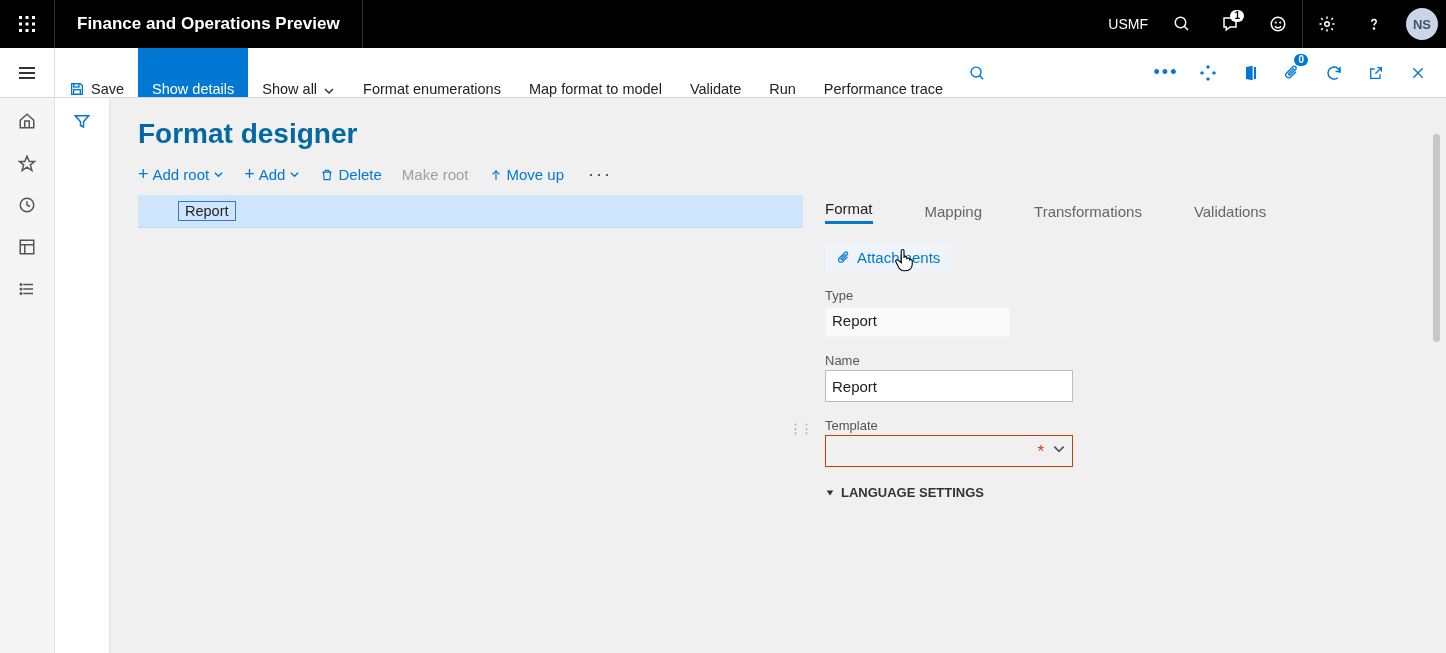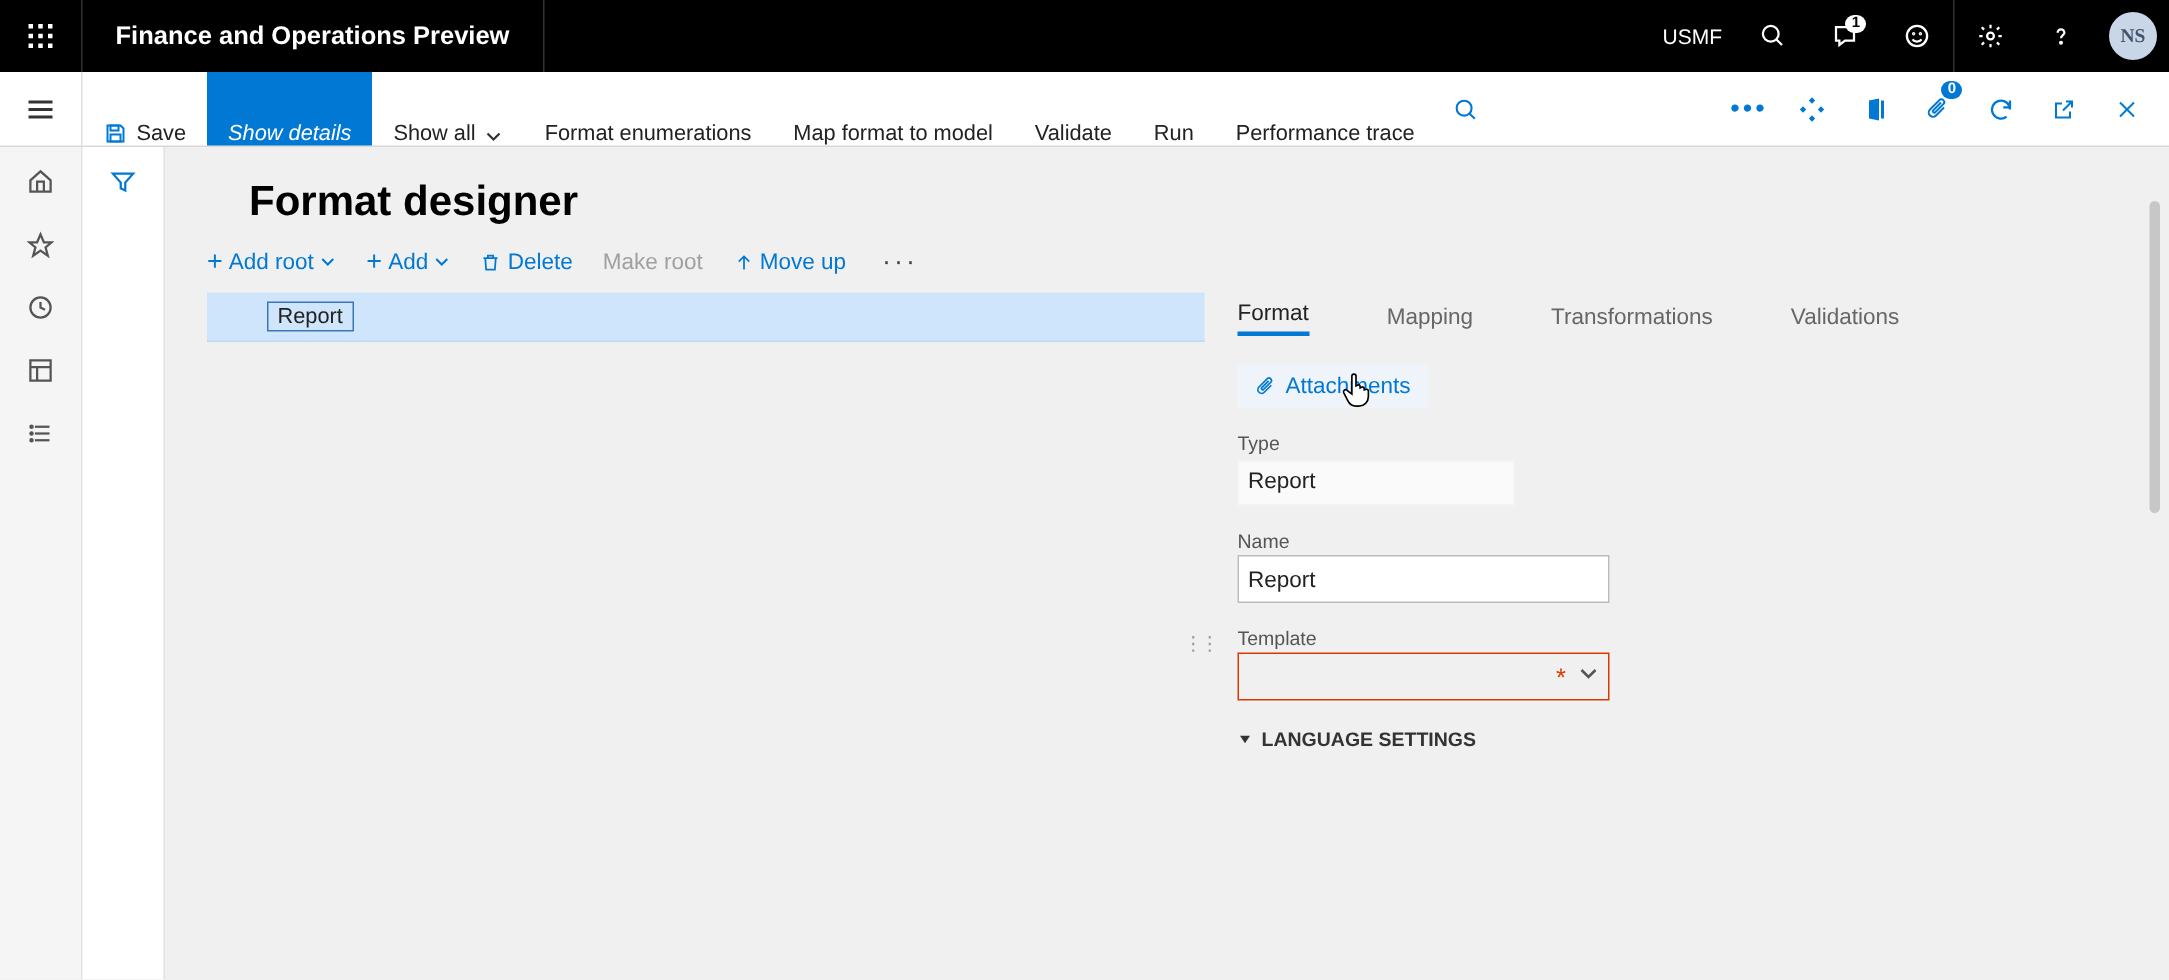--- a/index.html
+++ b/index.html
@@ -8,40 +8,40 @@
   
   .topbar { height: 48px; background: #000; color: #fff; display: flex; align-items: center; }
   .waffle { width: 55px; height: 48px; display: flex; align-items: center; justify-content: center; border-right: 1px solid #333; }
   .app-title { padding: 0 22px; font-size: 17px; font-weight: 600; flex: 0 0 auto; border-right: 1px solid #333; height:48px; display:flex; align-items:center;}
   .topbar-spacer { flex: 1; }
   .top-company { font-size: 14px; padding: 0 10px; }
   .top-icons { display: flex; align-items: center; height: 48px; }
   .top-icon-btn { width: 48px; height: 48px; display: flex; align-items: center; justify-content: center; position: relative; }
   .top-icon-btn.sep-left { border-left: 1px solid #333; }
   .badge-white { position:absolute; top:10px; right:10px; background:#fff; color:#000; font-size:10px; border-radius:8px; padding:0 4px; line-height:12px; font-weight:600;}
-  .avatar { width:32px; height:32px; border-radius:50%; background:#c8d6e8; color:#43536b; display:flex; align-items:center; justify-content:center; font-size:13px; font-weight:600;font-family:Liberation Serif, serif; }
+  .avatar { width:32px; height:32px; border-radius:50%; background:#c8d6e8; color:#43536b; display:flex; align-items:center; justify-content:center; font-size:13px; font-weight:600; }
 
   
   .actionbar { height: 50px; background: #fff; border-bottom: 1px solid #d8d8d8; display: flex; align-items: stretch; }
   .left-rail-toggle { width:55px; display:flex; align-items:center; justify-content:center; border-right:1px solid #e0e0e0;}
   .action-btn { display:flex; align-items:flex-end; padding:0 14px; font-size:14.5px; color:#222; gap:6px; white-space:nowrap; }
-  .action-btn.blue-fill { background:#0078d4; color:#fff;font-style:italic; }
+  .action-btn.blue-fill { background:#0078d4; color:#fff; }
   .actionbar-spacer { flex:1; }
   .action-right { display:flex; align-items:center; gap:2px; padding-right:8px;}
   .action-icon-btn { width:40px; height:50px; display:flex; align-items:center; justify-content:center; position:relative; color:#0078d4;}
   .badge-blue { position:absolute; top:6px; right:4px; background:#0078d4; color:#fff; font-size:10px; border-radius:8px; padding:0 4px; line-height:12px; font-weight:600;}
 
   
   .main { display:flex; height: calc(653px - 48px - 50px); }
   .left-rail { width:55px; background:#f5f5f5; border-right:1px solid #e0e0e0; display:flex; flex-direction:column; align-items:center; padding-top:14px; gap:24px; }
   .filter-rail { width:55px; background:#fff; border-right:1px solid #e0e0e0; display:flex; justify-content:center; padding-top:14px; }
   .content { flex:1; background:#f0f0f0; padding: 18px 24px 0 28px; position:relative; }
 
   .breadcrumb { font-size:14px; color:#666; letter-spacing:0.5px; }
-  .page-title { font-size:28px; font-weight:600; color:#000000; margin-top:2px;margin-left:28px; }
+  .page-title { font-size:28px; font-weight:600; color:#0369a1; margin-top:2px; }
 
   .format-toolbar { display:flex; align-items:center; gap:20px; margin-top:14px; font-size:15px; }
   .ft-btn { display:flex; align-items:center; gap:4px; color:#0078d4; }
   .ft-btn.disabled { color:#a0a0a0; }
   .ft-overflow { color:#444; font-size:18px; letter-spacing:2px; padding-left:4px;}
 
   .body-split { display:flex; margin-top:10px; height: 400px; }
   .tree-panel { flex:1; max-width:665px; }
   .tree-row { height:33px; background:#cfe5fb; border-bottom:1px solid #c0d8f2; display:flex; align-items:center; padding-left:40px; }
   .tree-node-label { border:1px solid #3a76b8; padding:1px 6px; font-size:14.5px; color:#222; background:#cfe5fb; }

